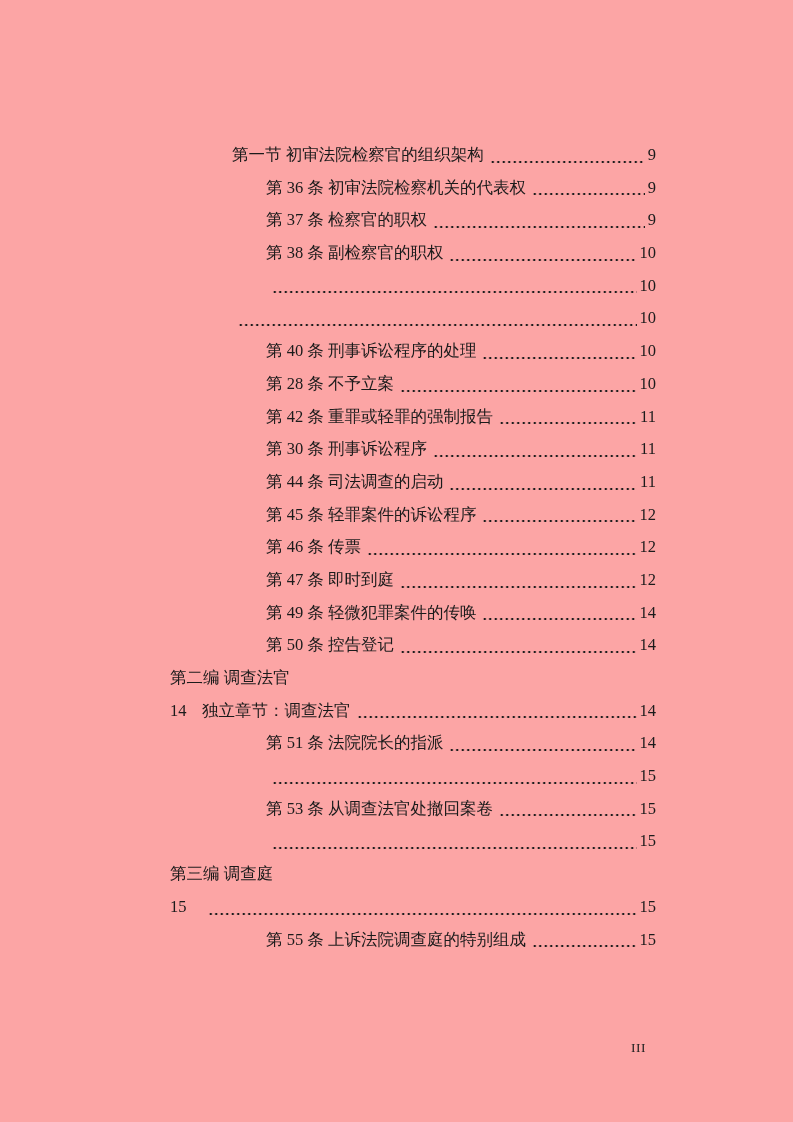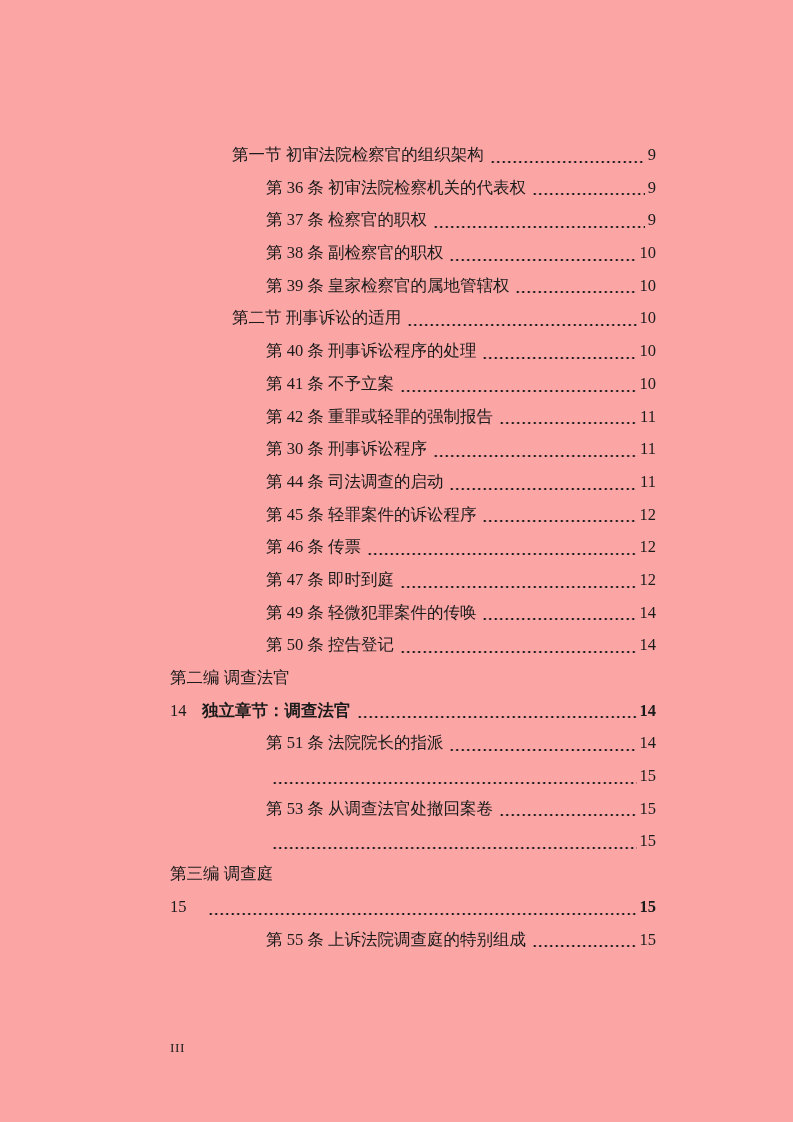--- a/index.html
+++ b/index.html
@@ -24,21 +24,21 @@
   }
   .toc-row {
     display: flex;
     align-items: baseline;
     height: 32.7px;
     line-height: 32.7px;
     font-size: 16.5px;
     white-space: nowrap;
   }
   .toc-row.lvl-0 { padding-left: 0; flex-direction: column; }
-  .toc-row.lvl-1 { padding-left: 32px; font-weight: bold; }
+  .toc-row.lvl-1 { padding-left: 32px; }
   .toc-row.lvl-2 { padding-left: 62px; }
   .toc-row.lvl-3 { padding-left: 96px; }
   .toc-label {
     flex: 0 0 auto;
   }
   .toc-dots {
     flex: 1 1 auto;
     align-self: stretch;
     margin: 0 3px 0 6px;
     background-image: radial-gradient(circle, #1c1c1c 1.05px, transparent 1.55px);
@@ -48,21 +48,21 @@
   }
   .toc-page {
     flex: 0 0 auto;
     font-size: 16.5px;
   }
   .footer {
     position: absolute;
     left: 170px;
     right: 147px;
     top: 1040px;
-    text-align: left;
+    text-align: right;
     font-size: 13.5px;
     letter-spacing: 0.5px;
     color: #222222;
   }
 </style>
 </head>
 <body>
 
 <div class="page">
   <div class="toc" id="toc">
@@ -84,39 +84,37 @@
     <span class="toc-page">9</span>
   </div>
 
   <div class="toc-row lvl-3">
     <span class="toc-label">第 38 条 副检察官的职权</span>
     <span class="toc-dots"></span>
     <span class="toc-page">10</span>
   </div>
 
   <div class="toc-row lvl-3">
-    <span class="toc-label">第 39 条 皇家检察官的属地管辖权</span>
     <span class="toc-dots"></span>
     <span class="toc-page">10</span>
   </div>
 
   <div class="toc-row lvl-2">
-    <span class="toc-label">第二节 刑事诉讼的适用</span>
     <span class="toc-dots"></span>
     <span class="toc-page">10</span>
   </div>
 
   <div class="toc-row lvl-3">
     <span class="toc-label">第 40 条 刑事诉讼程序的处理</span>
     <span class="toc-dots"></span>
     <span class="toc-page">10</span>
   </div>
 
   <div class="toc-row lvl-3">
-    <span class="toc-label">第 41 条 不予立案</span>
+    <span class="toc-label">第 28 条 不予立案</span>
     <span class="toc-dots"></span>
     <span class="toc-page">10</span>
   </div>
 
   <div class="toc-row lvl-3">
     <span class="toc-label">第 42 条 重罪或轻罪的强制报告</span>
     <span class="toc-dots"></span>
     <span class="toc-page">11</span>
   </div>
 

